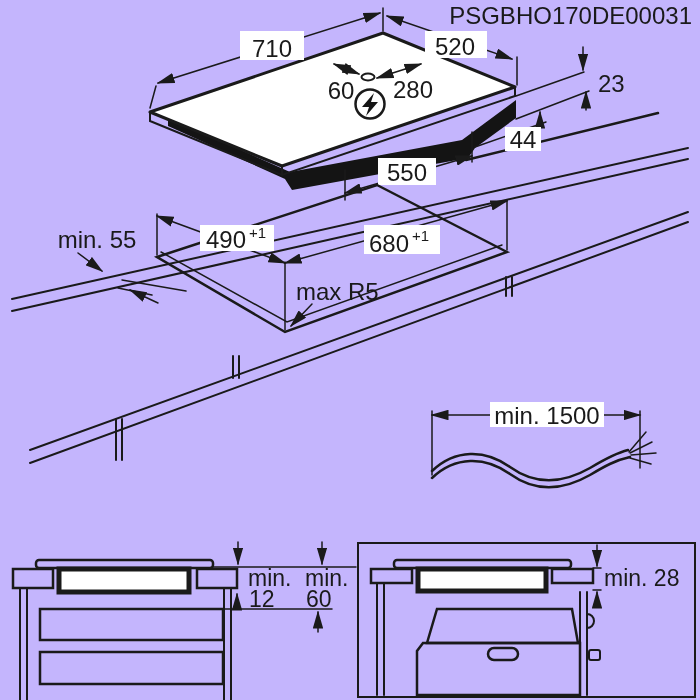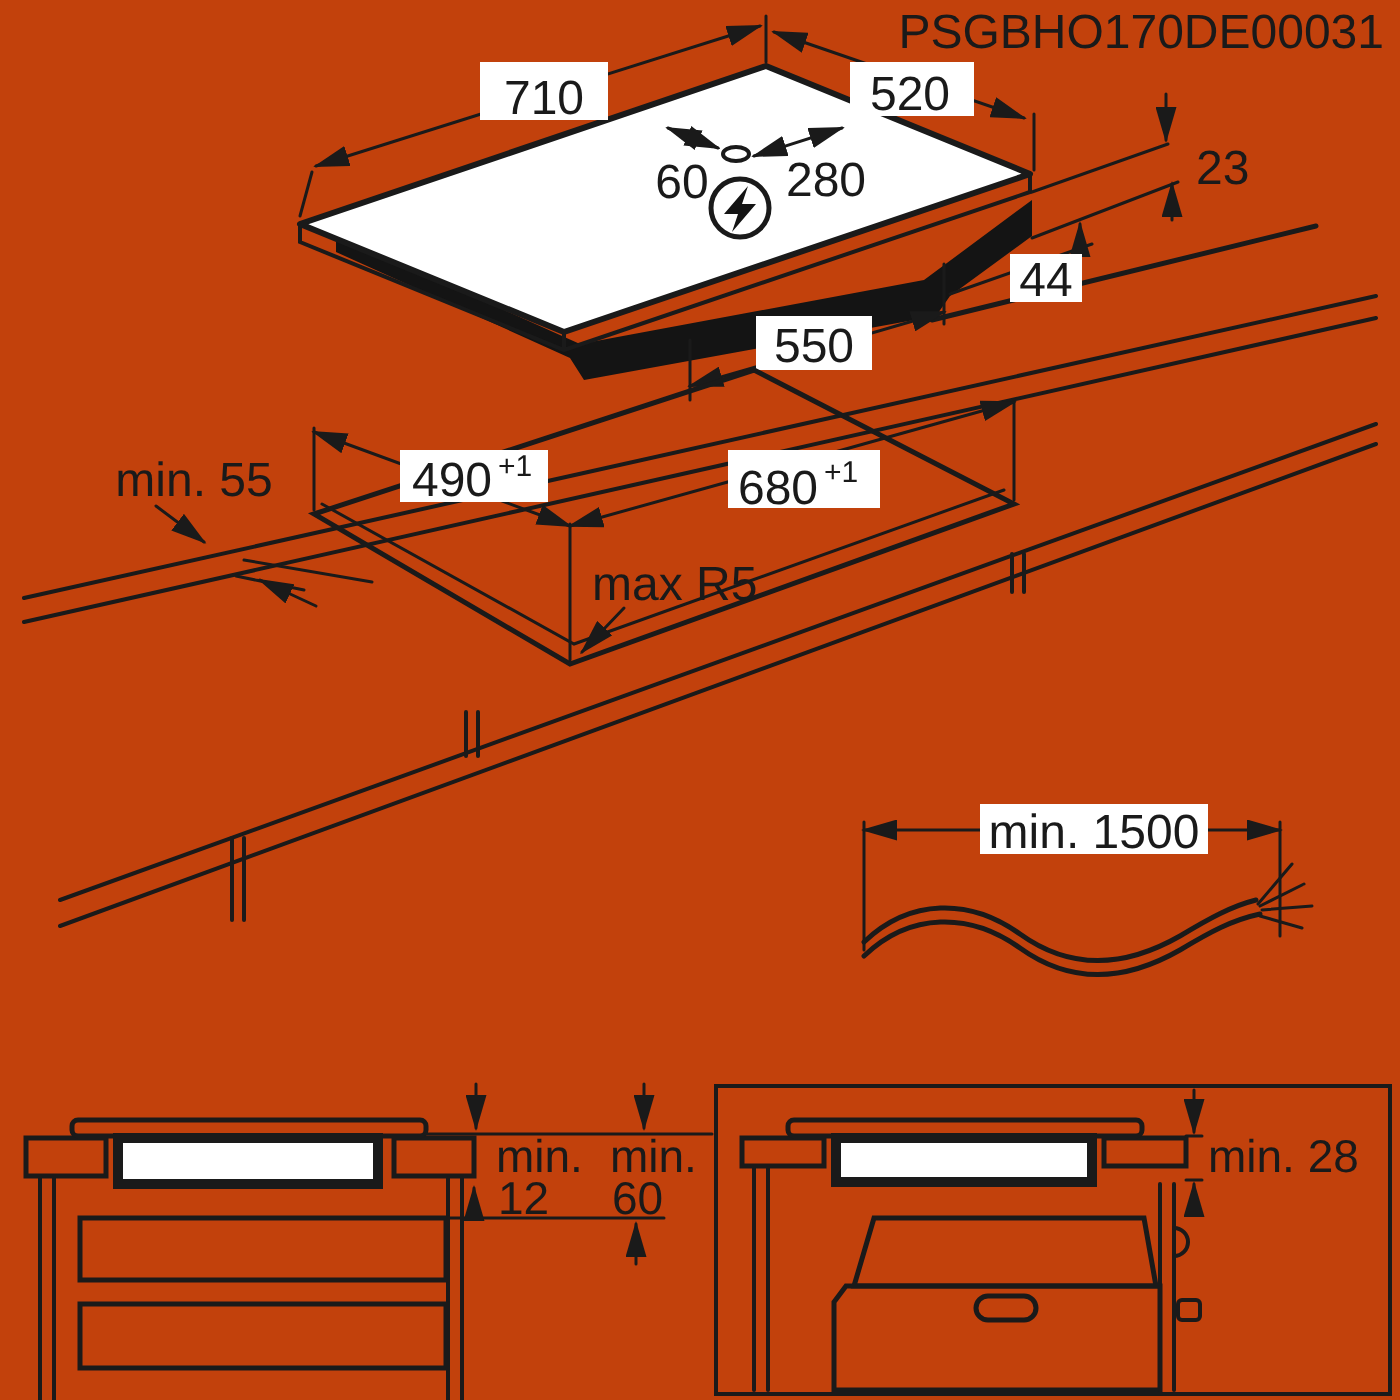--- a/index.html
+++ b/index.html
@@ -1,16 +1,16 @@
 <!DOCTYPE html>
 <html><head>
 <meta charset="utf-8">
 <style>
   html,body{margin:0;padding:0;background:#fff;}
-  #stage{position:relative;width:700px;height:700px;background:#c2410c;overflow:hidden;
+  #stage{position:relative;width:700px;height:700px;background:#c4b5fd;overflow:hidden;
          font-family:"Liberation Sans", sans-serif;}
   svg{display:block}
   .ln{stroke:#1a1a1a;stroke-width:2;fill:none;stroke-linecap:round;}
   .ln3{stroke:#1a1a1a;stroke-width:3;fill:#fff;stroke-linejoin:round;}
   .thin{stroke:#1a1a1a;stroke-width:1.5;fill:none;stroke-linecap:round;}
   .bold{stroke:#1a1a1a;stroke-width:2.5;fill:none;stroke-linecap:round;}
   .boxthick{stroke:#1a1a1a;stroke-width:5;fill:#fff;}
   .dim{font-size:24px;fill:#1a1a1a;}
   .dimsup{font-size:15px;fill:#1a1a1a;}
   .small{font-size:23px;fill:#1a1a1a;}

